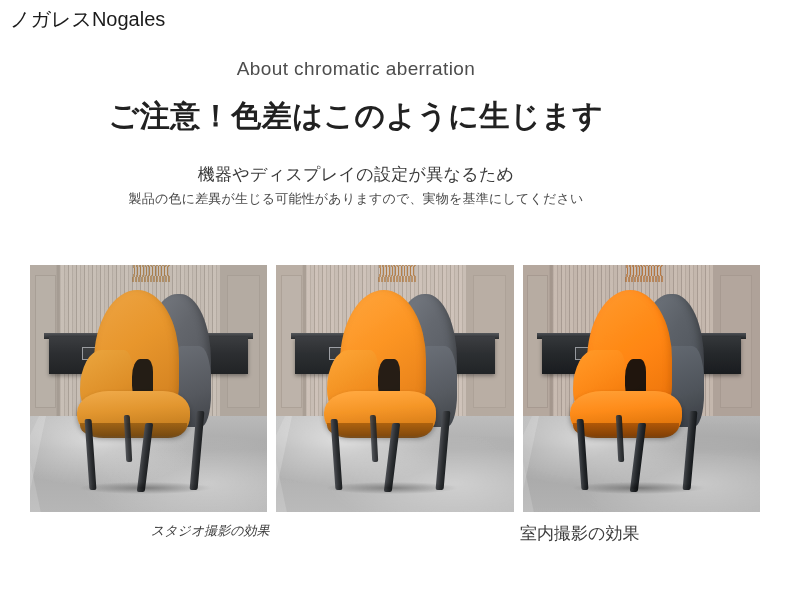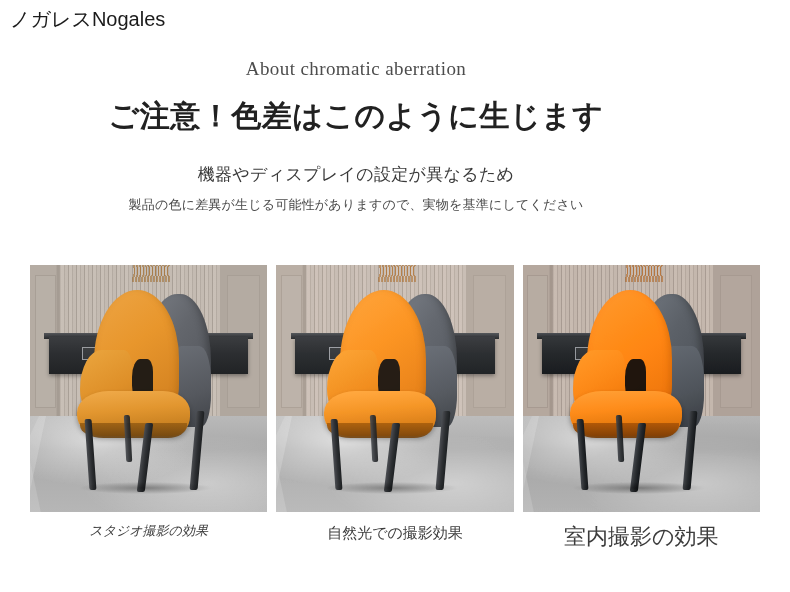--- a/index.html
+++ b/index.html
@@ -22,21 +22,20 @@
     letter-spacing:0px;
     white-space:nowrap;
   }
 
   
   .heading-block{
     position:absolute;
     left:0; top:58px;
     width:712px;
     text-align:center;
-    font-family:Liberation Serif, serif;
   }
   .eyebrow{
     font-size:19px;
     color:#4d4d4d;
     font-weight:normal;
     letter-spacing:.4px;
     line-height:1.2;
   }
   .title-main{
     margin-top:16px;
@@ -47,21 +46,21 @@
     line-height:1.25;
   }
   .sub-lead{
     margin-top:30px;
     font-size:17px;
     color:#3a3a3a;
     letter-spacing:.3px;
     line-height:1.3;
   }
   .sub-note{
-    margin-top:11px;
+    margin-top:5px;
     font-size:13px;
     color:#4a4a4a;
     letter-spacing:.2px;
     line-height:1.3;
   }
 
   
   .gallery{
     position:absolute;
     left:30px; top:265px;
@@ -247,21 +246,21 @@
   }
   .caption{
     flex:1 1 0;
     text-align:center;
     color:#3c3c3c;
     line-height:1.3;
     white-space:nowrap;
   }
   .caption.c1{font-size:13px;font-style:italic;}
   .caption.c2{font-size:15px;}
-  .caption.c3{font-size:22px;}
+  .caption.c3{font-size:17px;}
 </style>
 </head>
 <body>
 
 <div class="brand">ノガレスNogales</div>
 
 <div class="heading-block">
   <div class="eyebrow">About chromatic aberration</div>
   <div class="title-main">ご注意！色差はこのように生じます</div>
   <div class="sub-lead">機器やディスプレイの設定が異なるため</div>
@@ -354,15 +353,14 @@
         <div class="leg l-front-right"></div>
         <div class="chair-shadow"></div>
       </div>
     </div>
   </div>
 
 </div>
 
 <div class="captions">
   <div class="caption c1">スタジオ撮影の効果</div>
-  <div class="caption c2">自然光での撮影効果</div>
   <div class="caption c3">室内撮影の効果</div>
 </div>
 
 </body></html>

